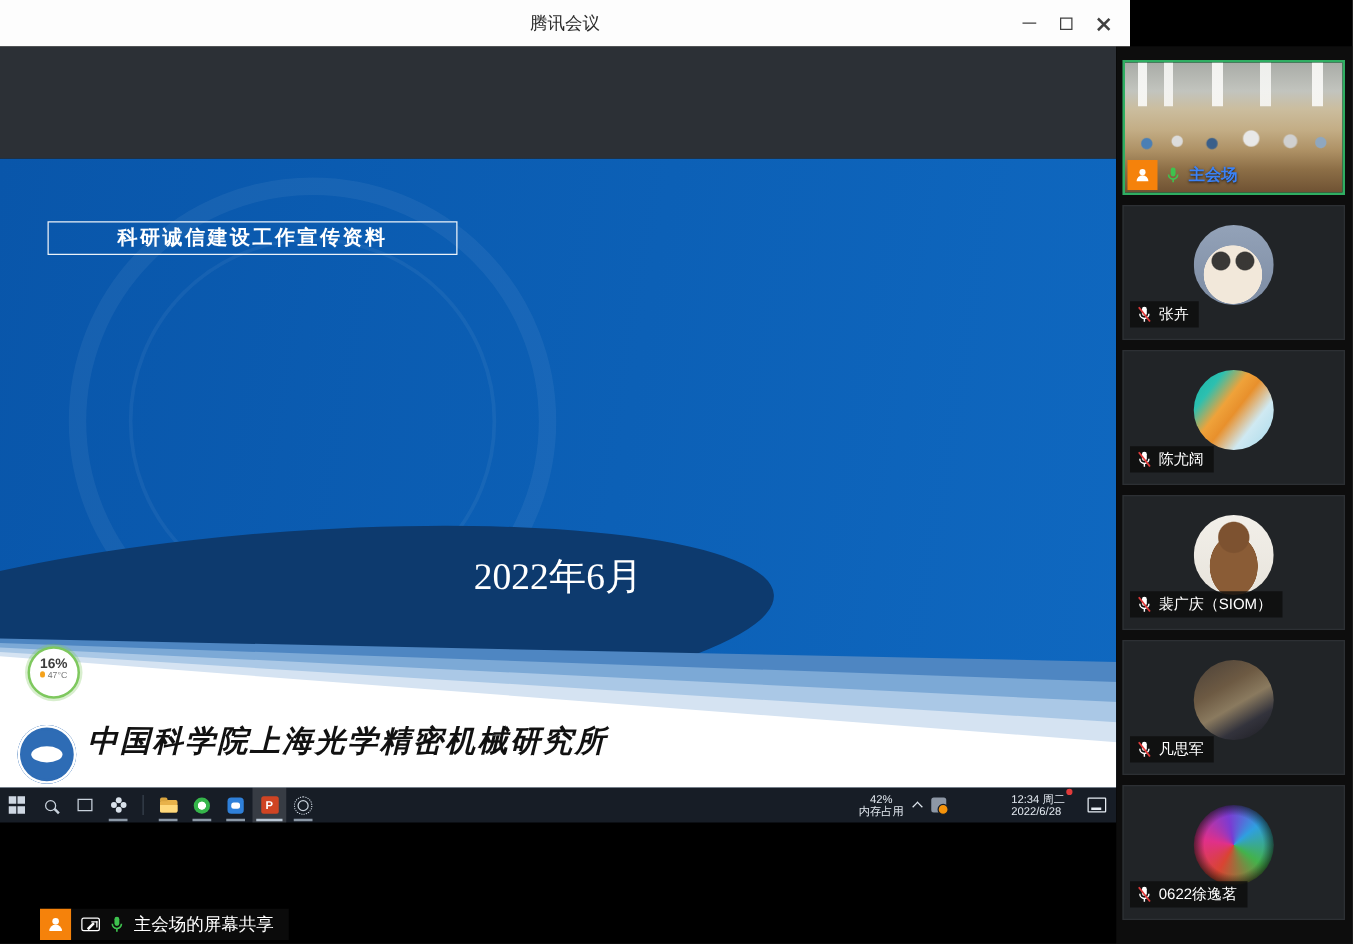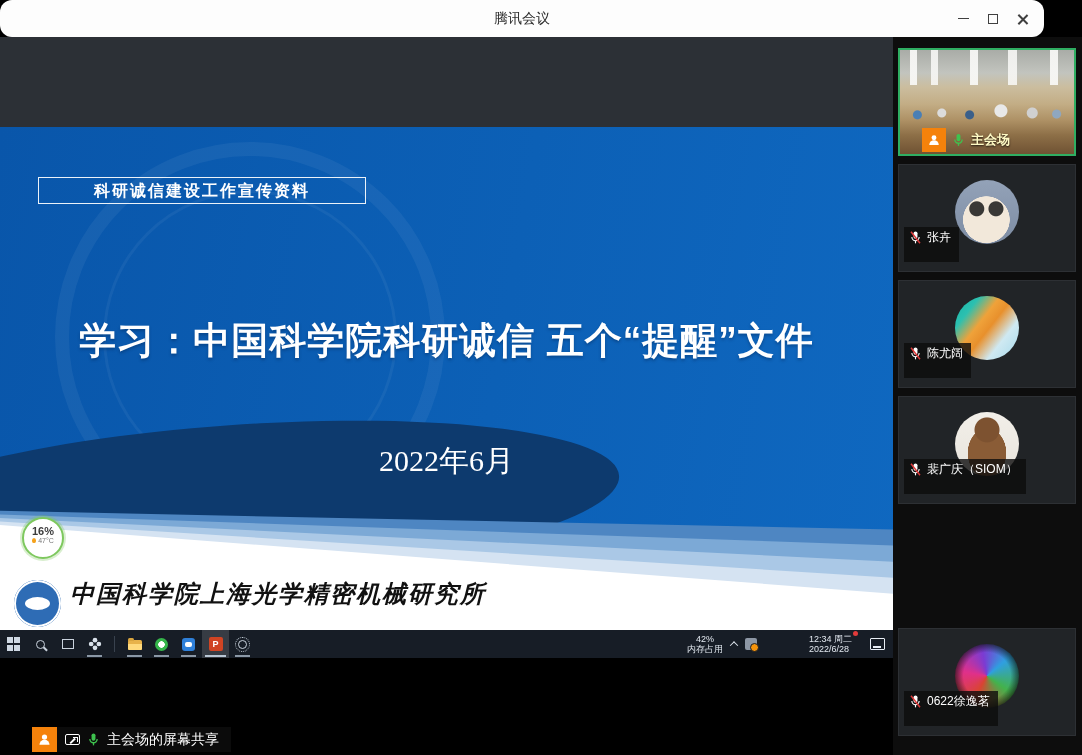--- a/index.html
+++ b/index.html
@@ -1,20 +1,20 @@
 <!DOCTYPE html>
 <html><head>
 <meta charset="utf-8">
 <style>
   * { margin:0; padding:0; box-sizing:border-box; }
   body { font-family:"Liberation Sans","DejaVu Sans",sans-serif; background:#888; }
   .app { position:relative; width:1082px; height:755px; background:#000; overflow:hidden; }
 
   
-  .titlebar { position:absolute; left:0; top:0; width:1044px; height:37px; background:#fdfdfd; z-index:40;border-radius:12px; }
+  .titlebar { position:absolute; left:0; top:0; width:904px; height:37px; background:#fdfdfd; z-index:40; }
   .titlebar .wtitle { position:absolute; left:0; right:0; top:0; height:37px; line-height:37px; text-align:center; font-size:14px; color:#2b2b2b; }
   .win-btns { position:absolute; right:6px; top:0; height:37px; display:flex; }
   .wbtn { width:30px; height:37px; display:flex; align-items:center; justify-content:center; cursor:pointer; }
   .min-glyph { width:11px; border-top:1.7px solid #404040; }
   .max-glyph { width:10px; height:10px; border:1.5px solid #404040; }
   .close-glyph { position:relative; width:12px; height:12px; }
   .close-glyph::before,.close-glyph::after { content:""; position:absolute; left:5px; top:0; width:1.7px; height:13px; background:#404040; }
   .close-glyph::before { transform:rotate(45deg); } .close-glyph::after { transform:rotate(-45deg); }
 
   
@@ -128,23 +128,23 @@
   .a4 { background:
         radial-gradient(circle at 50% 28%, #7d5230 0 12px, transparent 13px),
         radial-gradient(ellipse at 50% 64%, #8a5c36 0 42%, transparent 43%),
         linear-gradient(180deg,#f2efe9,#e8e4dc); }
   .a5 { background:linear-gradient(150deg,#4a4038 0%,#6d5a43 35%,#8a7a5f 55%,#33333c 75%,#1a1a20 100%); }
   .a6 { background:
         radial-gradient(circle at 50% 50%, transparent 52%, rgba(10,14,8,0.6) 70%),
         conic-gradient(from 210deg at 50% 50%, #d94432 0deg, #e0308a 70deg, #7b3bd2 140deg, #2f9fe0 200deg, #43b24c 275deg, #d94432 360deg); }
 
   .name-bar { position:absolute; left:5px; bottom:9px; background:rgba(12,12,12,0.8); display:flex; align-items:center; gap:5px;
-              padding:2px 8px 16px 5px; color:#fff; font-size:12px; white-space:nowrap; }
-  .t1-bar { position:absolute; left:2px; bottom:2px; display:flex; align-items:center; gap:6px; color:#fef9c3; font-size:13px;
-            font-weight:bold; text-shadow:0 1px 2px rgba(0,0,0,0.8);margin-left:20px; }
+              padding:2px 8px 2px 5px; color:#fff; font-size:12px; white-space:nowrap; }
+  .t1-bar { position:absolute; left:2px; bottom:2px; display:flex; align-items:center; gap:6px; color:#3b82f6; font-size:13px;
+            font-weight:bold; text-shadow:0 1px 2px rgba(0,0,0,0.8); }
   .badge-person { width:24px; height:24px; background:#f5820b; display:flex; align-items:center; justify-content:center; flex:none; }
   .mic { display:flex; flex:none; }
 </style>
 </head>
 <body>
 
 <div class="app">
 
   <div class="titlebar">
     <div class="wtitle">腾讯会议</div>
@@ -160,21 +160,20 @@
         </div>
     </div>
   </div>
 
   <div class="share-area">
     <div class="top-band"></div>
 
     <div class="slide">
       <div class="watermark"></div>
       <div class="slide-banner">科研诚信建设工作宣传资料</div>
-      <div class="slide-title">学习：中国科学院科研诚信 五个“提醒”文件</div>
       <div class="dark-swoosh"></div>
       <div class="slide-date">2022年6月</div>
       <div class="band b1"></div>
       <div class="band b2"></div>
       <div class="band b3"></div>
       <div class="band b4"></div>
       <div class="band b5"></div>
 
       <div class="monitor-widget">
         <div class="mw-pct">16%</div>
@@ -330,20 +329,34 @@
             <rect x="5.6" y="1.5" width="4.8" height="9" rx="2.4" fill="#fff"></rect>
             <path d="M3.5 8.5a4.5 4.5 0 0 0 9 0" stroke="#fff" stroke-width="1.4" fill="none"></path>
             <path d="M8 13v3.2" stroke="#fff" stroke-width="1.4"></path>
             <path d="M2.5 2l11 14" stroke="#e03a3a" stroke-width="1.8"></path>
           </svg>
         </span>
         <span>陈尤阔</span>
       </div>
     </div>
 
+    <div class="tile t5">
+      <div class="avatar a5"></div>
+      <div class="name-bar">
+        <span class="mic">
+          <svg width="13" height="15" viewBox="0 0 16 18">
+            <rect x="5.6" y="1.5" width="4.8" height="9" rx="2.4" fill="#fff"></rect>
+            <path d="M3.5 8.5a4.5 4.5 0 0 0 9 0" stroke="#fff" stroke-width="1.4" fill="none"></path>
+            <path d="M8 13v3.2" stroke="#fff" stroke-width="1.4"></path>
+            <path d="M2.5 2l11 14" stroke="#e03a3a" stroke-width="1.8"></path>
+          </svg>
+        </span>
+        <span>凡思军</span>
+      </div>
+    </div>
 
     <div class="tile t6">
       <div class="avatar a6"></div>
       <div class="name-bar">
         <span class="mic">
           <svg width="13" height="15" viewBox="0 0 16 18">
             <rect x="5.6" y="1.5" width="4.8" height="9" rx="2.4" fill="#fff"></rect>
             <path d="M3.5 8.5a4.5 4.5 0 0 0 9 0" stroke="#fff" stroke-width="1.4" fill="none"></path>
             <path d="M8 13v3.2" stroke="#fff" stroke-width="1.4"></path>
             <path d="M2.5 2l11 14" stroke="#e03a3a" stroke-width="1.8"></path>

